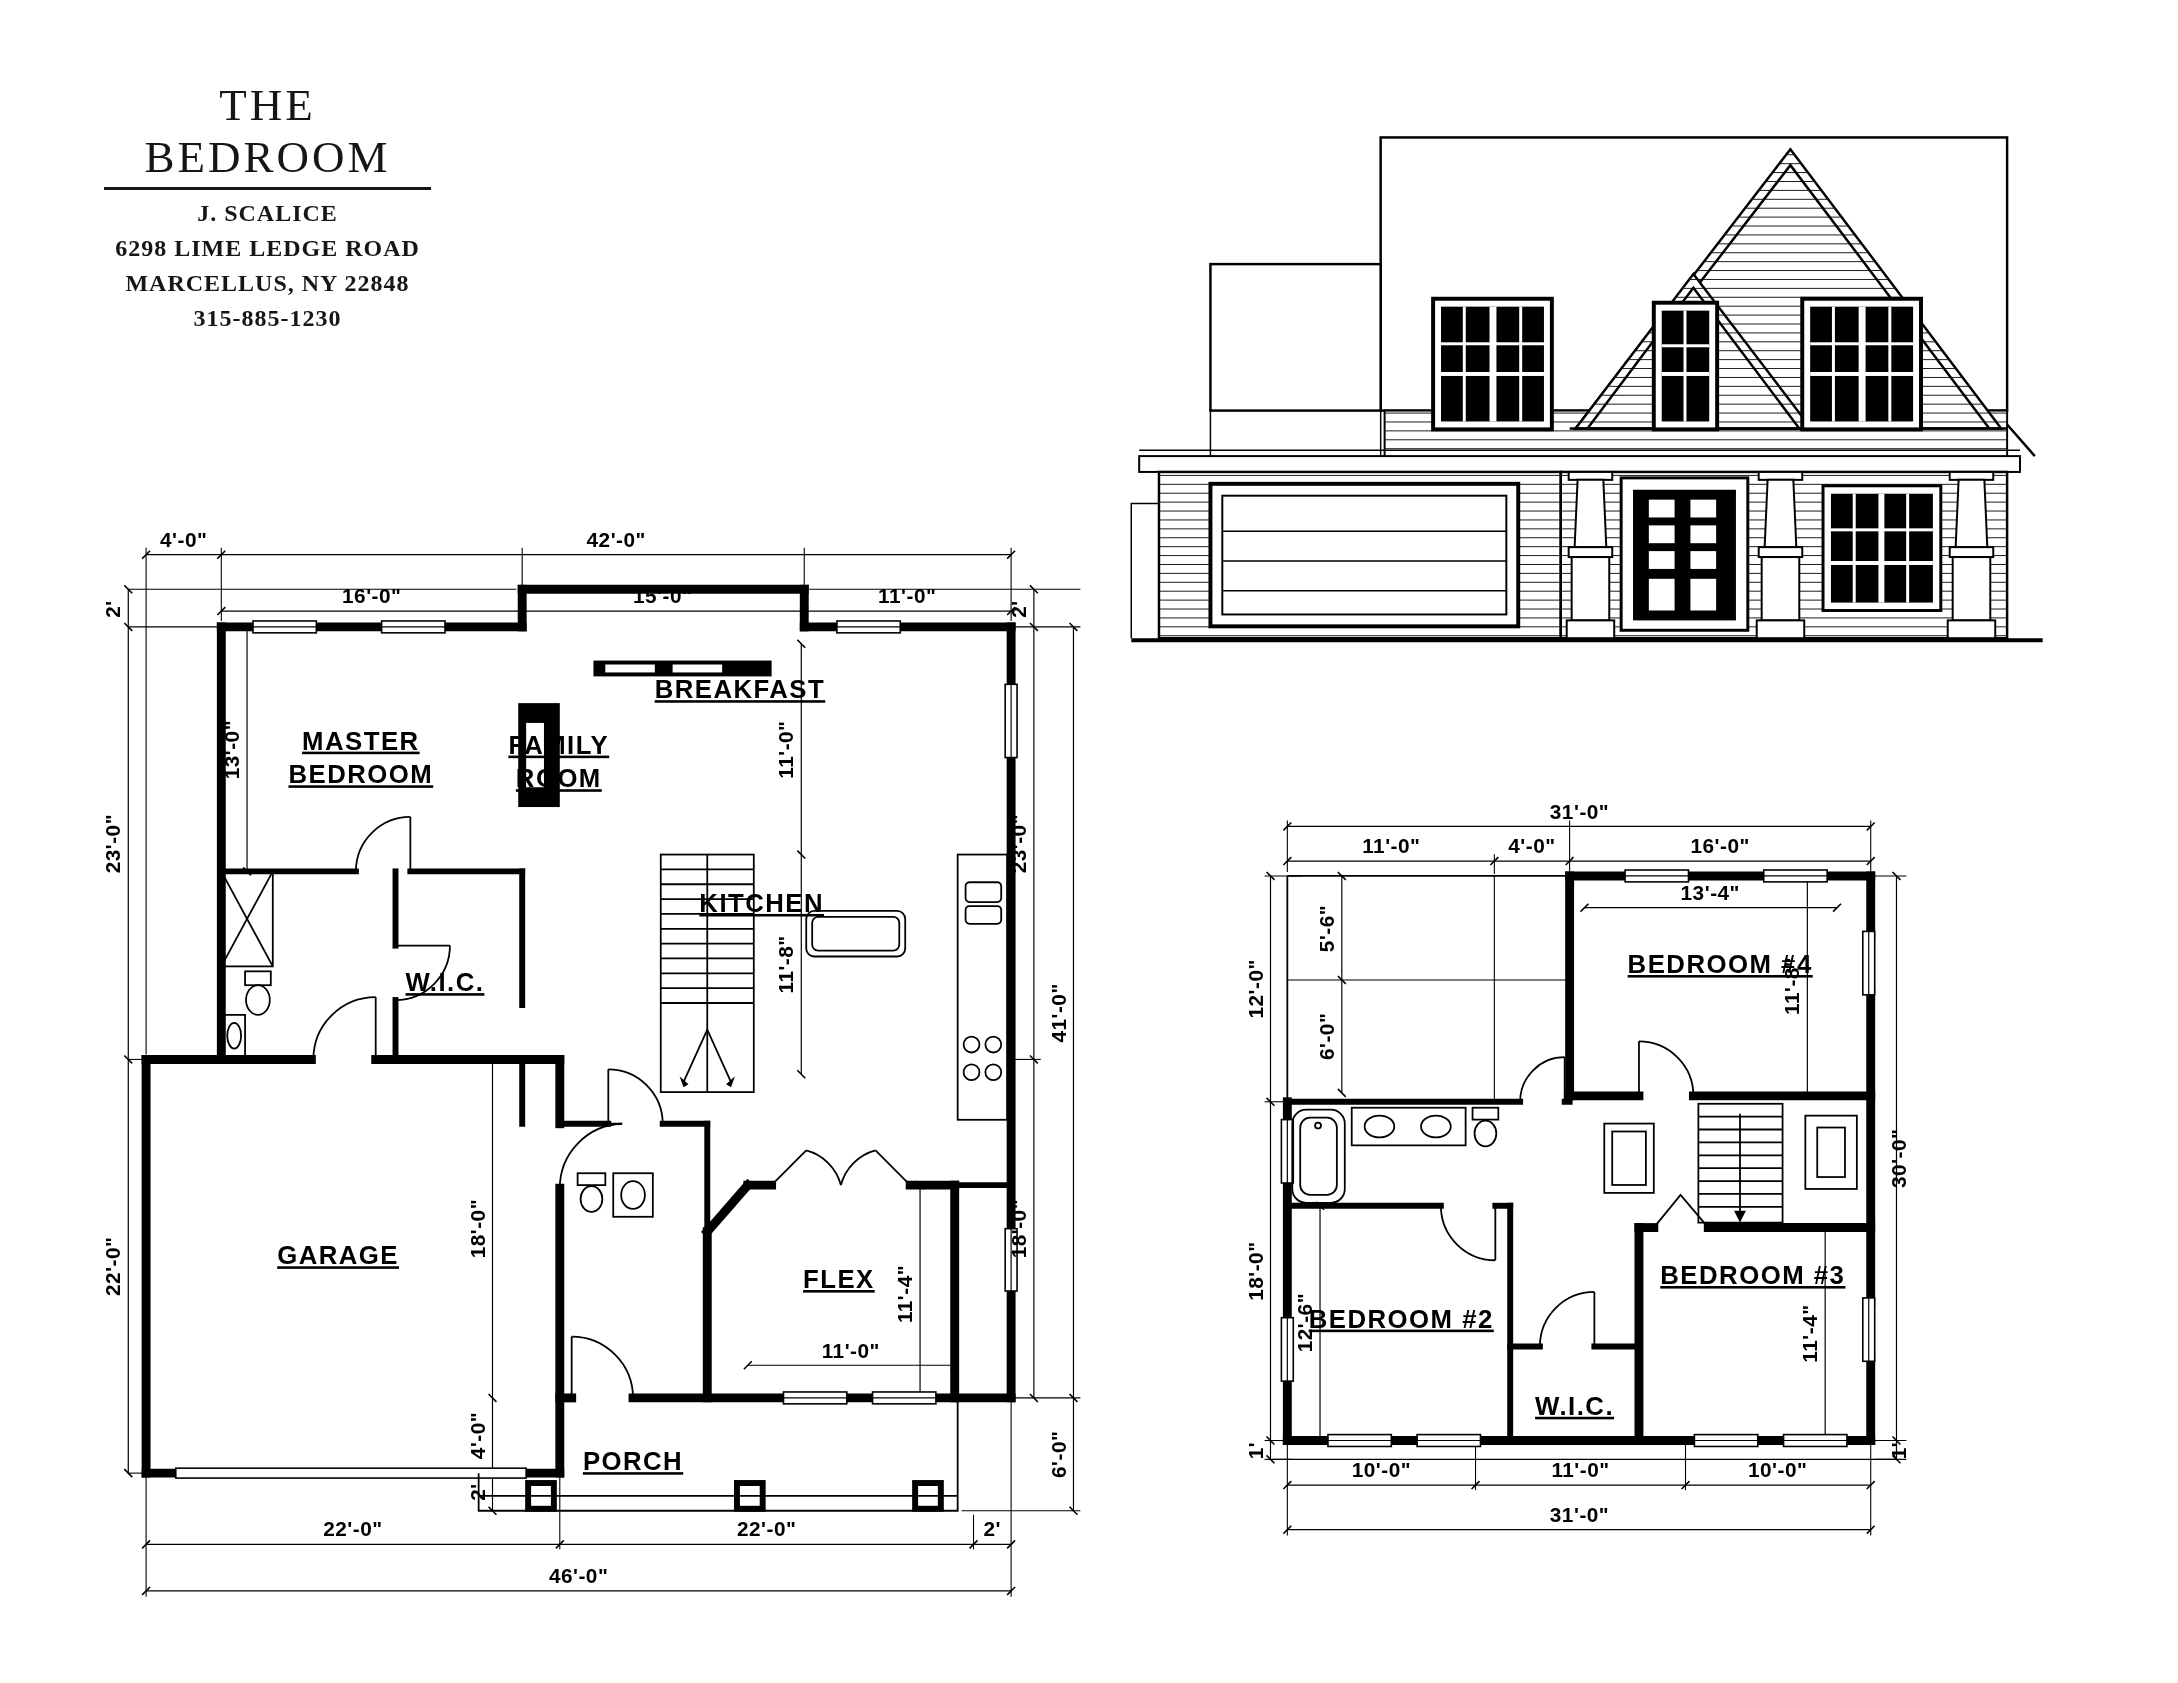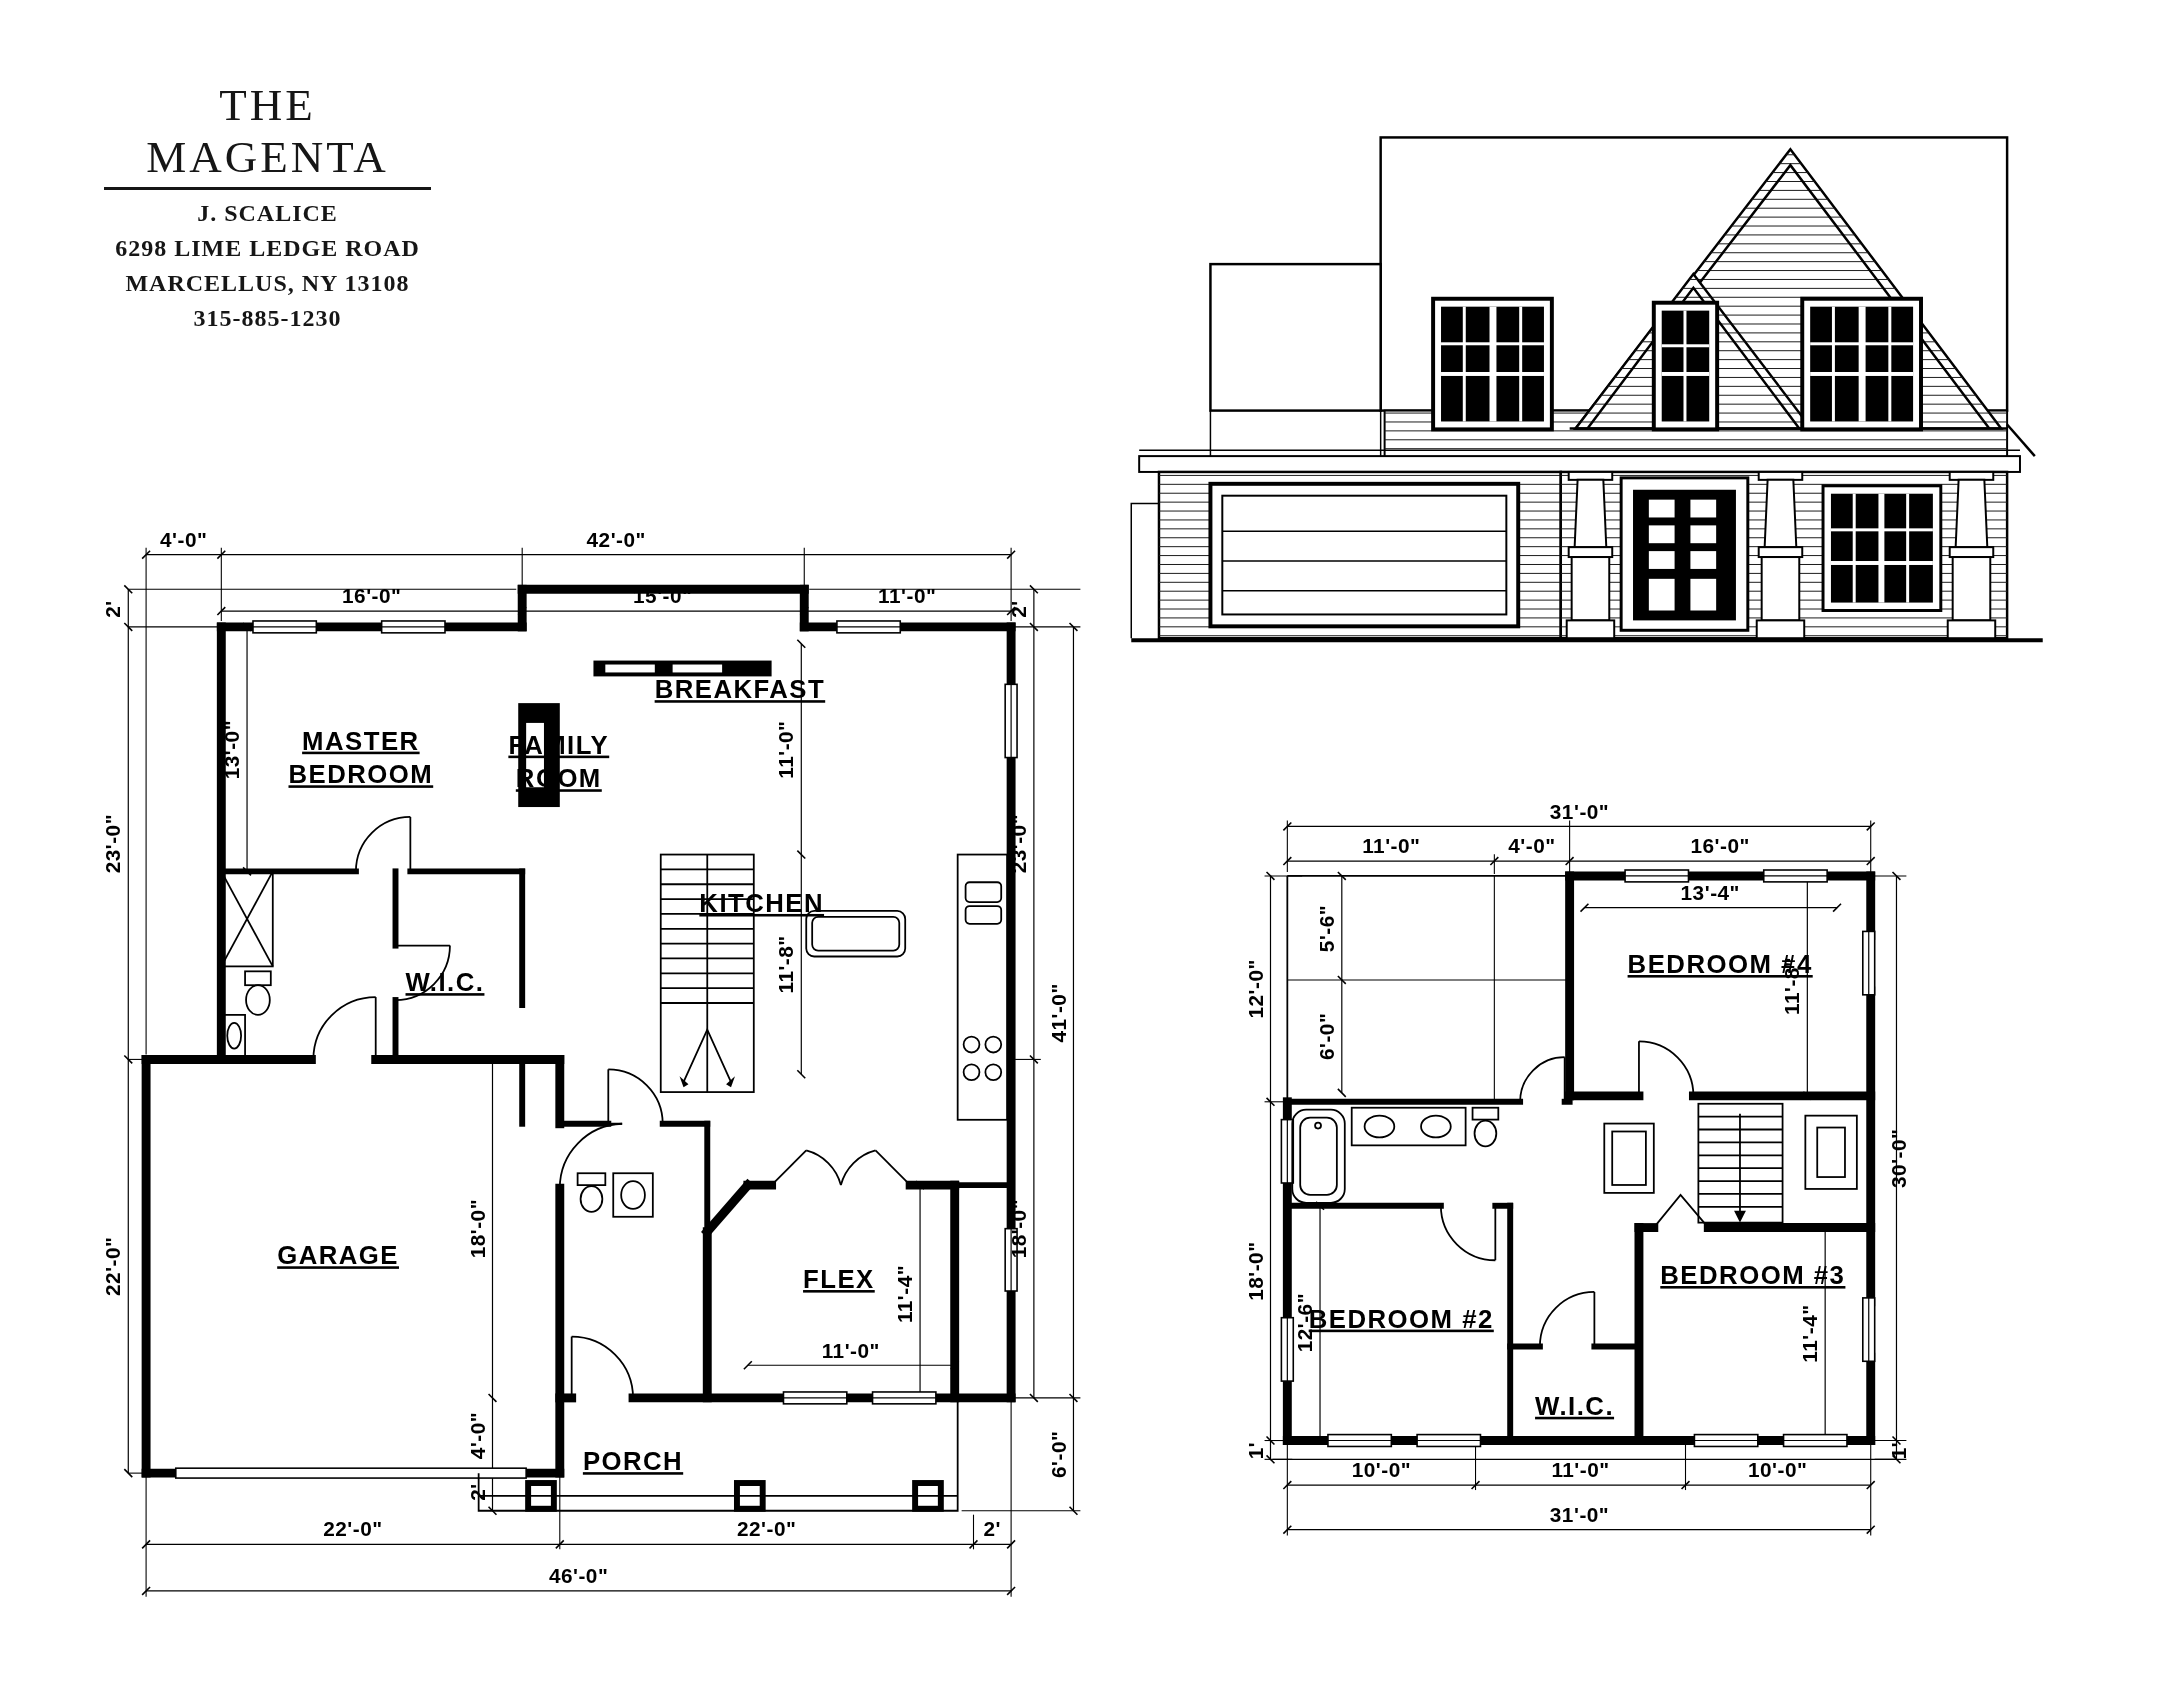--- a/index.html
+++ b/index.html
@@ -24,25 +24,25 @@
   .e2{stroke:#000;stroke-width:2.5;fill:#fff;}
   .e2n{stroke:#000;stroke-width:2.5;fill:none;}
   .e1{stroke:#000;stroke-width:1.5;fill:none;}
 </style>
 </head>
 <body>
 
 <div class="sheet">
 
   <div class="tb">
-    <h1>THE MAGENTA</h1>
+    <h1>THE BEDROOM</h1>
     <hr class="rule">
     <p>J. SCALICE</p>
     <p>6298 LIME LEDGE ROAD</p>
-    <p>MARCELLUS, NY 13108</p>
+    <p>MARCELLUS, NY 22848</p>
     <p>315-885-1230</p>
   </div>
 
   <svg style="left:1119px;top:84px" width="936" height="574" viewBox="0 0 945 580">
     <defs>
       <pattern id="sd" width="10" height="9" patternUnits="userSpaceOnUse">
         <path d="M0 8.5 H10" stroke="#1a1a1a" stroke-width="1"></path>
       </pattern>
       <clipPath id="gbig">
           <path d="M461,348 L678,66 L891,348 Z"></path>

